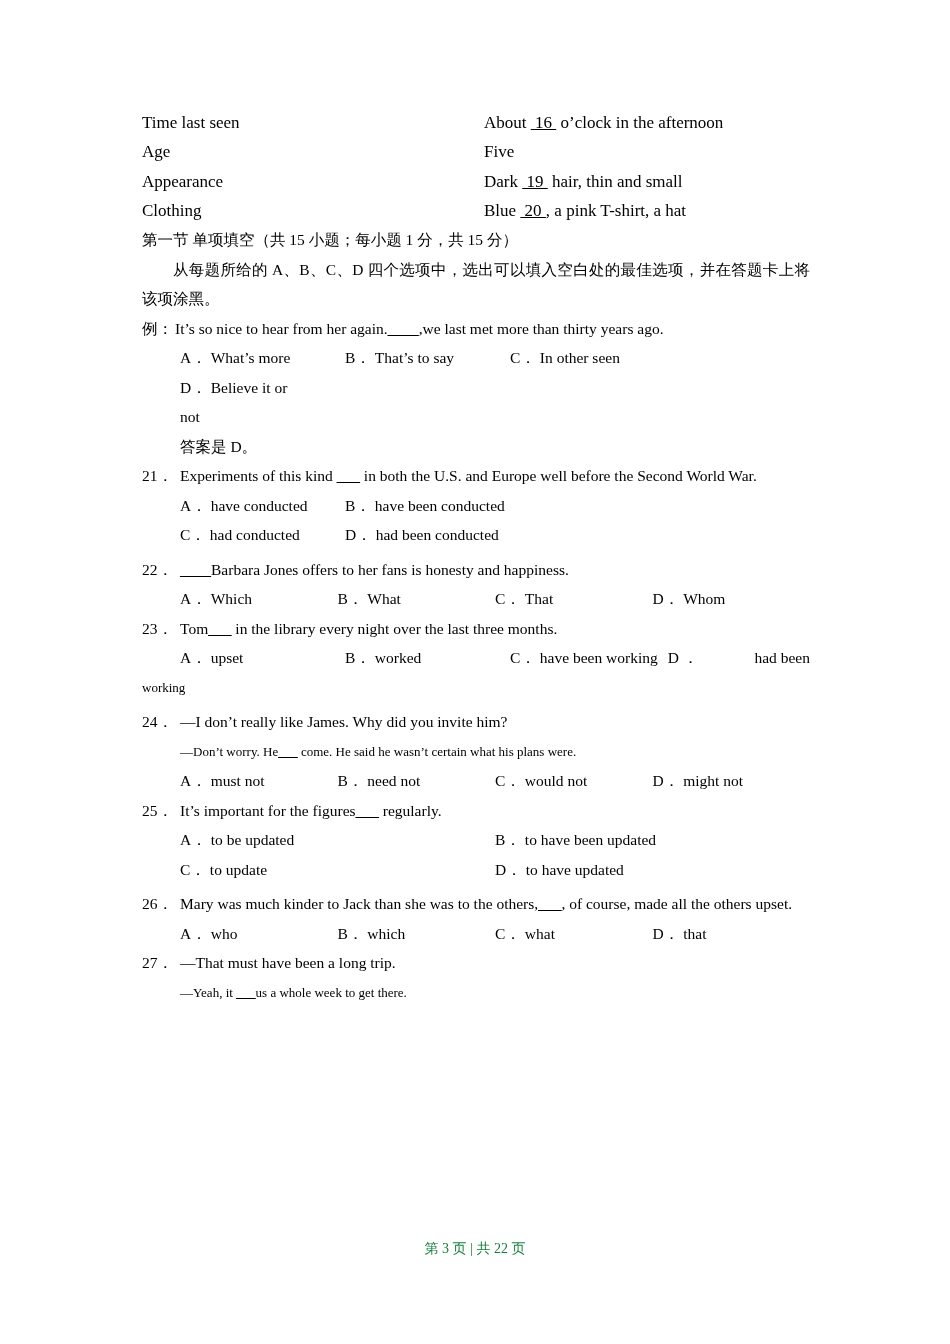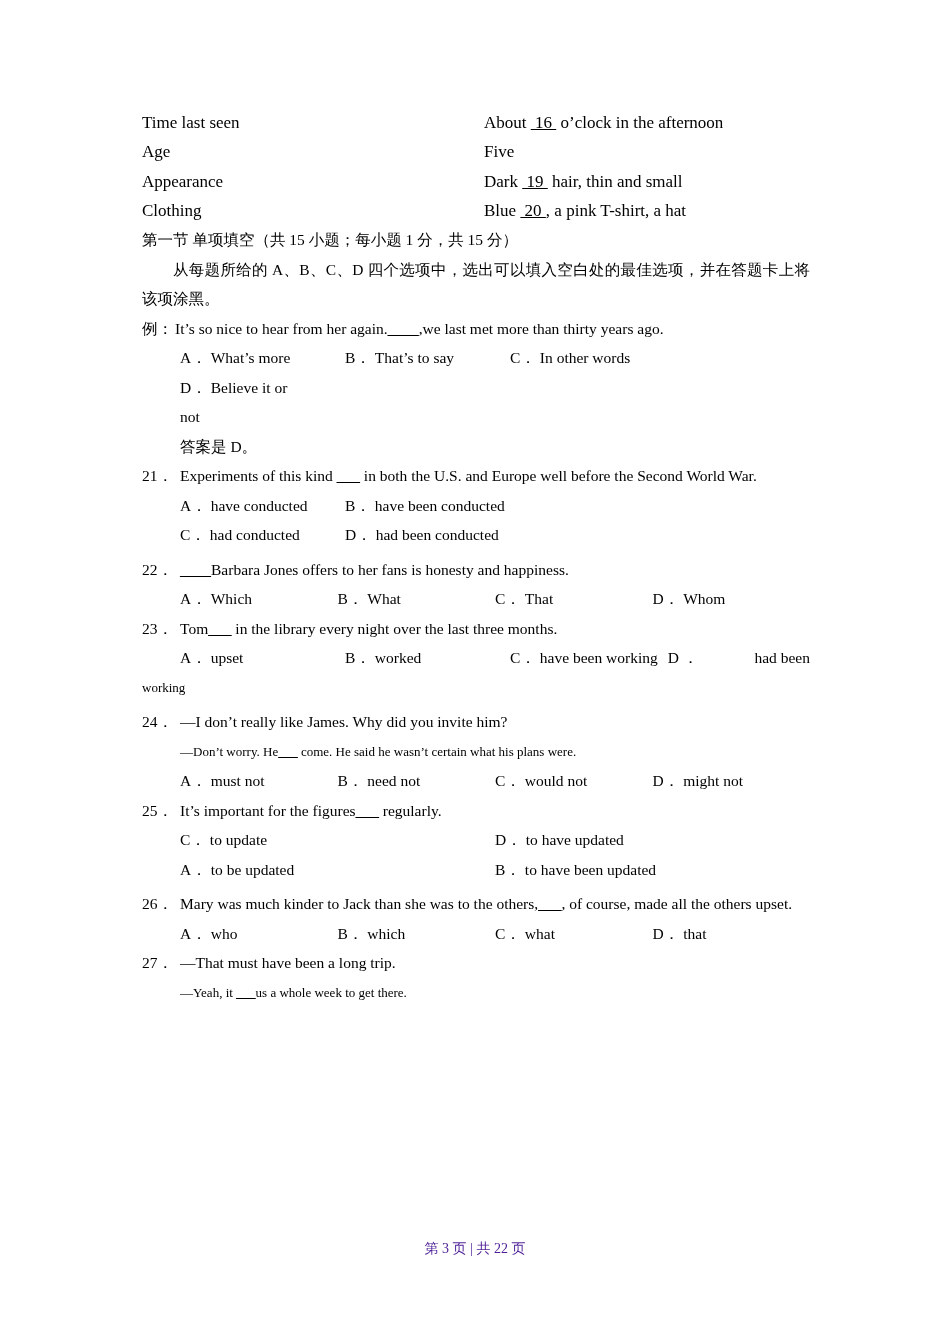--- a/index.html
+++ b/index.html
@@ -145,21 +145,21 @@
   .sp-sm { height: 5px; }
 
   
   .footer {
     position: absolute;
     left: 0;
     top: 1240px;
     width: 950px;
     text-align: center;
     font-size: 14px;
-    color: #4c1d95;
+    color: #15803d;
     font-family: "Liberation Serif", "DejaVu Serif", serif;
   }
 </style>
 </head>
 <body>
 
 <div class="page">
 
   <div class="content">
 
@@ -182,21 +182,21 @@
           <td class="col-value"><span>Blue </span><span class="blank"> 20 </span><span>, a pink T-shirt, a hat</span></td>
         </tr>
       </tbody>
     </table>
 
     <p class="cn-line">第一节 单项填空（共 15 小题；每小题 1 分，共 15 分）</p>
     <p class="cn-para">从每题所给的 A、B、C、D 四个选项中，选出可以填入空白处的最佳选项，并在答题卡上将该项涂黑。</p>
 
     <p class="example-stem"><span class="ex-label">例：</span><span>It’s so nice to hear from her again.</span><span class="blank">____</span><span>,we last met more than thirty years ago.</span></p>
 
-    <div class="opts-flow"><span class="optwide"><span class="opt-letter">A．</span><span>What’s more</span></span><span class="optwide"><span class="opt-letter">B．</span><span>That’s to say</span></span><span class="optwide"><span class="opt-letter">C．</span><span>In other words</span></span><span class="optwide"><span class="opt-letter">D．</span><span>Believe it or</span></span></div>
+    <div class="opts-flow"><span class="optwide"><span class="opt-letter">A．</span><span>What’s more</span></span><span class="optwide"><span class="opt-letter">B．</span><span>That’s to say</span></span><span class="optwide"><span class="opt-letter">C．</span><span>In other seen</span></span><span class="optwide"><span class="opt-letter">D．</span><span>Believe it or</span></span></div>
     <p class="wrapline" style="margin-left:0;padding-left:38px;">not</p>
     <p class="answer-line">答案是 D。</p>
 
     <div class="q">
       <p class="q-stem"><span class="q-num">21．</span><span>Experiments of this kind </span><span class="blank">___</span><span> in both the U.S. and Europe well before the Second World War.</span></p>
       <div class="opts opts-2c">
         <span class="opt"><span class="opt-letter">A．</span><span>have conducted</span></span>
         <span class="opt"><span class="opt-letter">B．</span><span>have been conducted</span></span>
       </div>
       <div class="opts opts-2c">
@@ -240,26 +240,26 @@
         <span class="opt"><span class="opt-letter">A．</span><span>must not</span></span>
         <span class="opt"><span class="opt-letter">B．</span><span>need not</span></span>
         <span class="opt"><span class="opt-letter">C．</span><span>would not</span></span>
         <span class="opt"><span class="opt-letter">D．</span><span>might not</span></span>
       </div>
     </div>
 
     <div class="q">
       <p class="q-stem"><span class="q-num">25．</span><span>It’s important for the figures</span><span class="blank">___</span><span> regularly.</span></p>
       <div class="opts opts-2wide">
+        <span class="opt"><span class="opt-letter">A．</span><span>to be updated</span></span>
+        <span class="opt"><span class="opt-letter">B．</span><span>to have been updated</span></span>
+      </div>
+      <div class="opts opts-2wide">
         <span class="opt"><span class="opt-letter">C．</span><span>to update</span></span>
         <span class="opt"><span class="opt-letter">D．</span><span>to have updated</span></span>
-      </div>
-      <div class="opts opts-2wide">
-        <span class="opt"><span class="opt-letter">A．</span><span>to be updated</span></span>
-        <span class="opt"><span class="opt-letter">B．</span><span>to have been updated</span></span>
       </div>
     </div>
 
     <div class="sp-sm"></div>
 
     <div class="q">
       <p class="q-stem" style="text-indent:-38px;"><span class="q-num">26．</span><span>Mary was much kinder to Jack than she was to the others,</span><span class="blank">___</span><span>, of course, made all the others upset.</span></p>
       <div class="opts opts-4">
         <span class="opt"><span class="opt-letter">A．</span><span>who</span></span>
         <span class="opt"><span class="opt-letter">B．</span><span>which</span></span>

